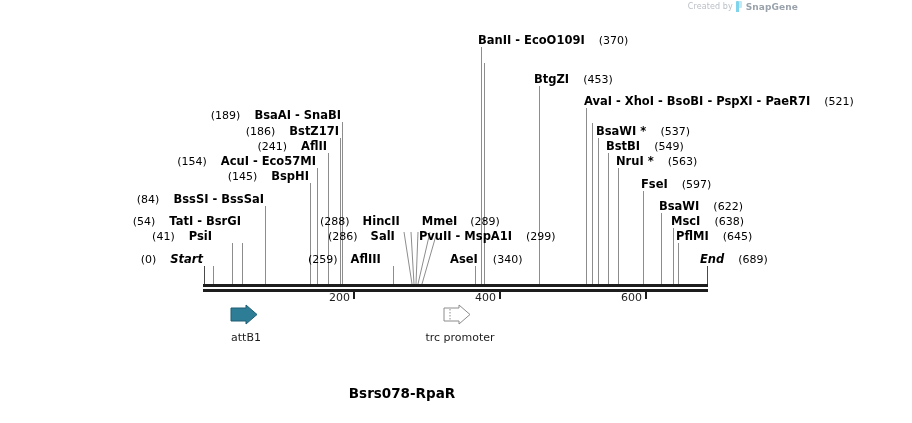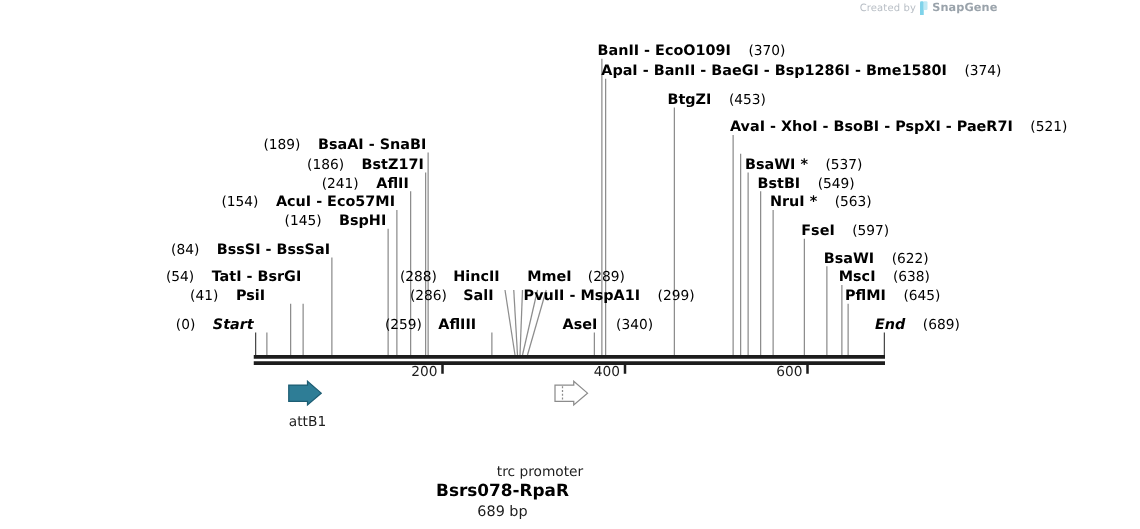--- a/index.html
+++ b/index.html
@@ -133,24 +133,20 @@
       <line x1="430" y1="232" x2="418" y2="284"></line>
       <line x1="437" y1="232" x2="422" y2="284"></line>
     </g>
   </svg>
 
   <div class="lbl" style="left:478px;top:34px;">
     <span>BanII  -  EcoO109I</span>
     <span class="pos" style="margin-left:10px;">(370)</span>
   </div>
 
-  <div class="lbl" style="left:481px;top:50px;">
-    <span>ApaI  -  BanII  -  BaeGI  -  Bsp1286I  -  Bme1580I</span>
-    <span class="pos" style="margin-left:10px;">(374)</span>
-  </div>
 
   <div class="lbl" style="left:534px;top:73px;">
     <span>BtgZI</span>
     <span class="pos" style="margin-left:10px;">(453)</span>
   </div>
 
   <div class="lbl" style="left:584px;top:95px;">
     <span>AvaI  -  XhoI  -  BsoBI  -  PspXI  -  PaeR7I</span>
     <span class="pos" style="margin-left:10px;">(521)</span>
   </div>
@@ -279,18 +275,17 @@
 
   <svg style="position:absolute;left:230px;top:304px;" width="40" height="24">
     <polygon points="1,4 16,4 16,1 27,10.5 16,20 16,17 1,17" fill="#2e7d96" stroke="#1d5d73" stroke-width="1"></polygon>
   </svg>
   <div class="feat-label" style="left:246px;top:331px;">attB1</div>
 
   <svg style="position:absolute;left:443px;top:304px;" width="40" height="24">
     <polygon points="1,4 16,4 16,1 27,10.5 16,20 16,17 1,17" fill="#ffffff" stroke="#8c8c8c" stroke-width="1"></polygon>
     <line x1="7" y1="5" x2="7" y2="16" stroke="#8c8c8c" stroke-width="1" stroke-dasharray="1.5,1.5"></line>
   </svg>
-  <div class="feat-label" style="left:432px;top:331px;margin-top:40px;">trc promoter</div>
+  <div class="feat-label" style="left:460px;top:331px;">trc promoter</div>
 
   <div id="title" style="top:385px;">Bsrs078-RpaR</div>
-  <div id="subtitle" style="top:402px;">689 bp</div>
 
 </div>
 
 </body></html>

